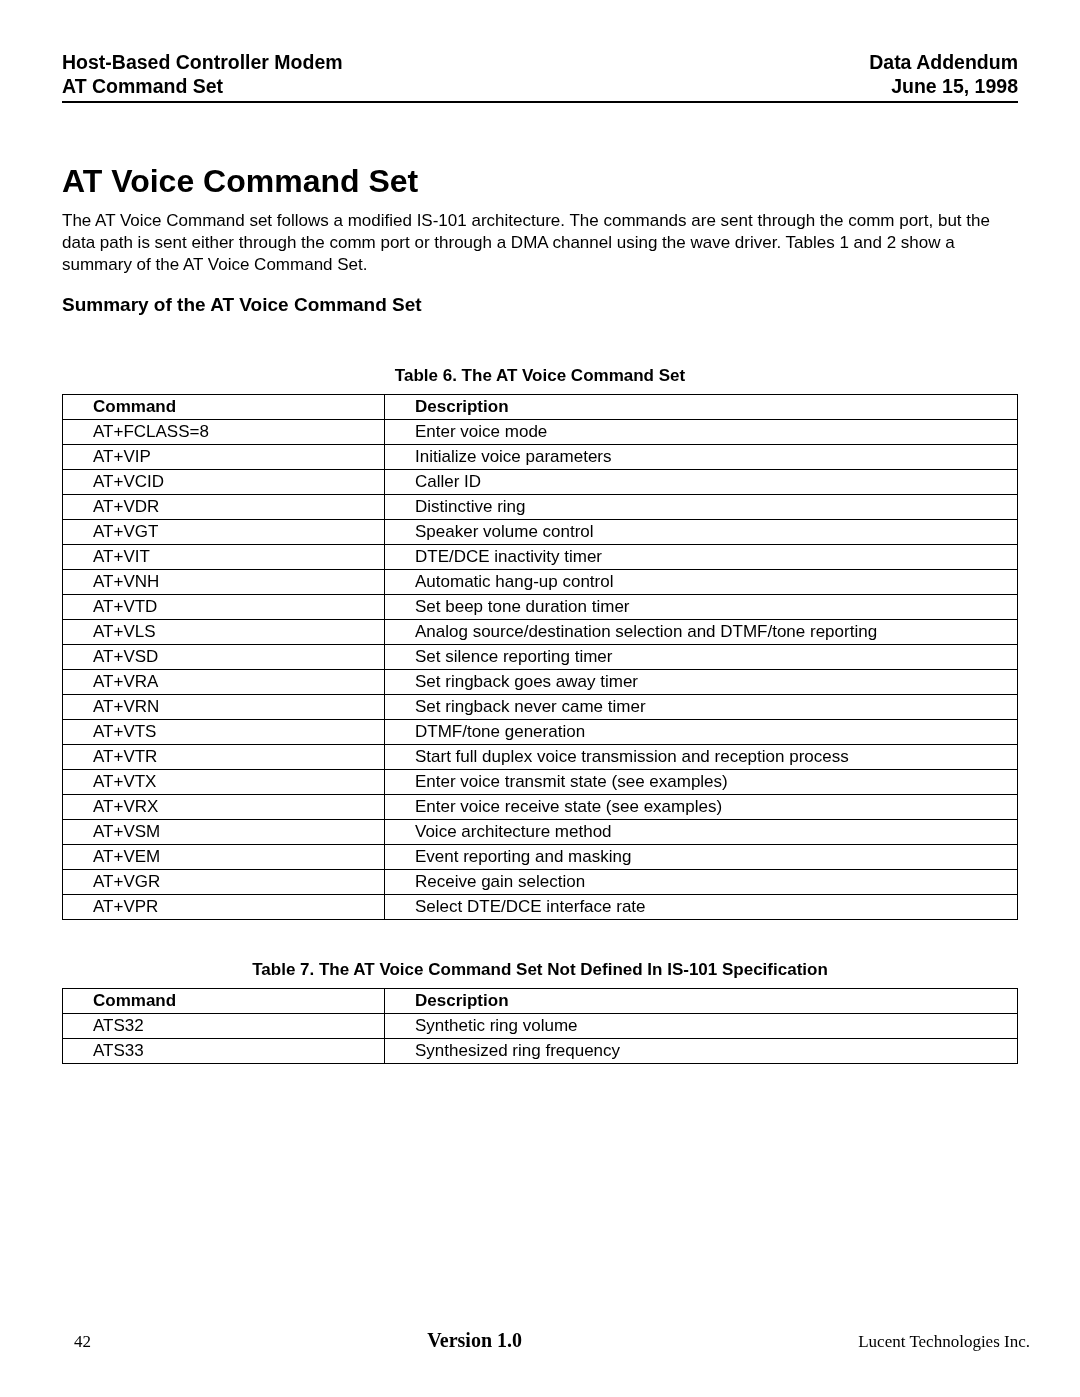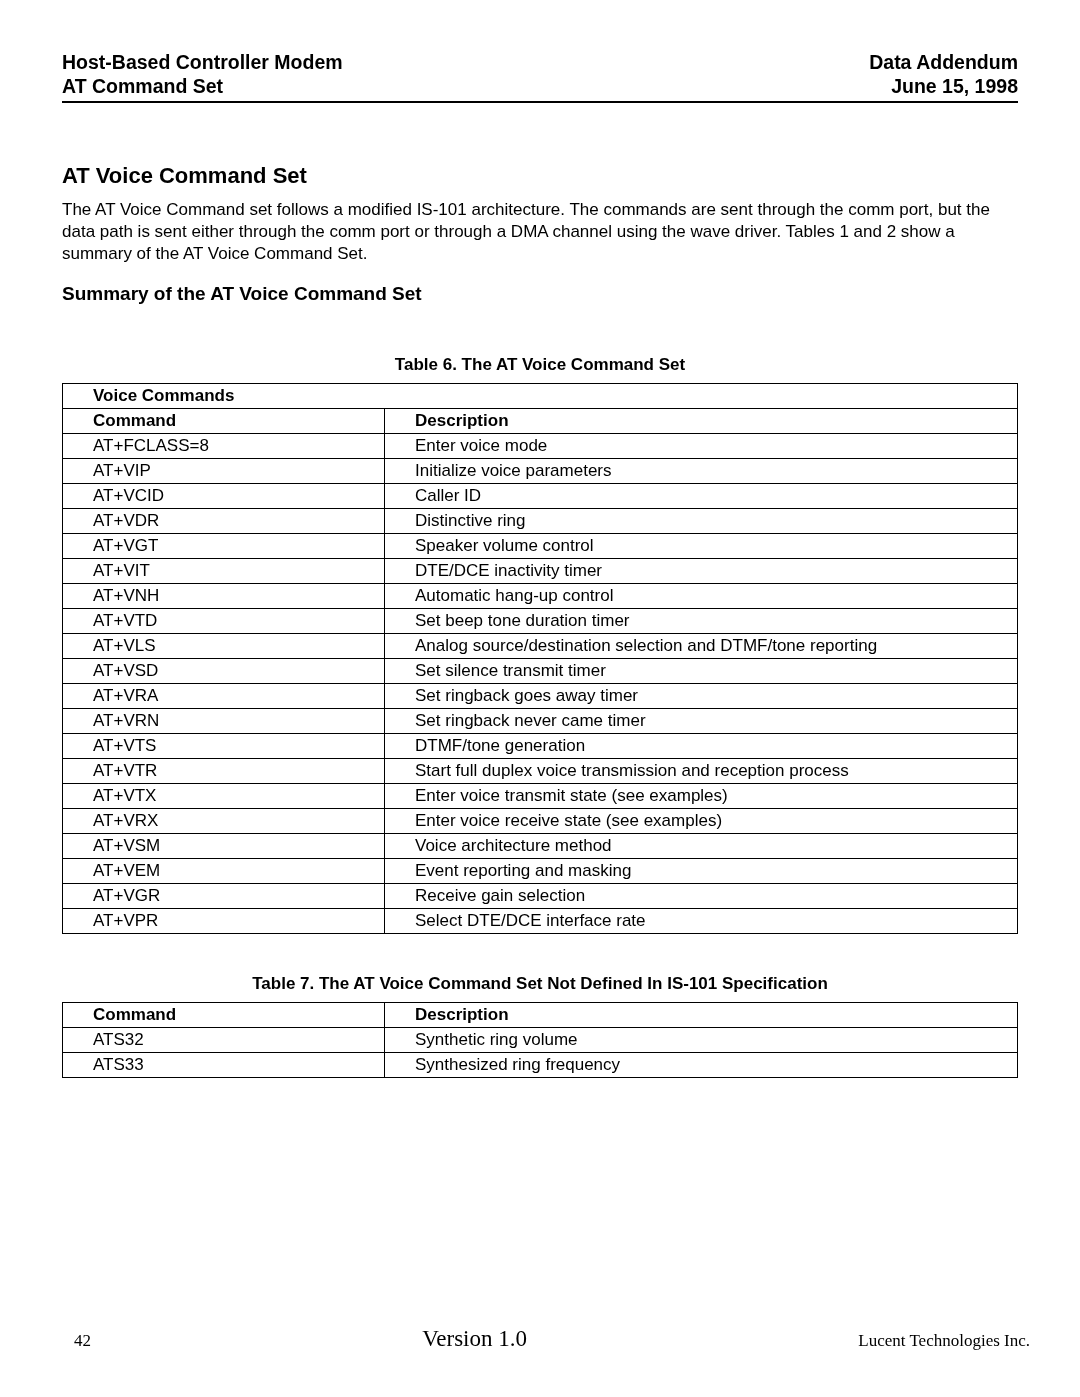--- a/index.html
+++ b/index.html
@@ -24,21 +24,21 @@
     padding-bottom: 2px;
     margin-bottom: 60px;
   }
   .header-left, .header-right {
     font-weight: bold;
     font-size: 19.5px;
     line-height: 1.25;
   }
   .header-right { text-align: right; }
   h1.section-title {
-    font-size: 22px;
+    font-size: 32px;
     font-weight: bold;
     margin: 0 0 10px 0;
   }
   .intro {
     font-size: 17px;
     line-height: 1.3;
     margin: 0 0 18px 0;
   }
   h2.sub-title {
     font-size: 19px;
@@ -84,21 +84,21 @@
     font-size: 16.5px;
   }
   .footer-inner {
     display: flex;
     justify-content: space-between;
     align-items: baseline;
     width: 100%;
     margin-left: 12px;
   }
   .footer-page { font-family: "Times New Roman", serif; font-size: 17px; }
-  .footer-version { font-family: "Times New Roman", serif; font-weight: normal; font-size: 23px; }
+  .footer-version { font-family: "Times New Roman", serif; font-weight: bold; font-size: 20px; }
   .footer-company { font-family: "Times New Roman", serif; font-size: 17px; }
 </style>
 </head>
 <body>
 
 <div class="page">
 
   <div class="header">
     <div class="header-left">
       <div>Host-Based Controller Modem</div>
@@ -112,23 +112,20 @@
 
   <h1 class="section-title">AT Voice Command Set</h1>
 
   <p class="intro">The AT Voice Command set follows a modified IS-101 architecture.  The commands are sent through the comm port, but the data path is sent either through the comm port or through a DMA channel using the wave driver.  Tables 1 and 2 show a summary of the AT Voice Command Set.</p>
 
   <h2 class="sub-title">Summary of the AT Voice Command Set</h2>
 
   <div class="table-caption">Table 6.  The AT Voice Command Set</div>
   <table class="cmd-table outer-border">
     <thead>
-      <tr class="title-row">
-        <th colspan="2">Voice Commands</th>
-      </tr>
       <tr class="head-row">
         <th class="col-cmd right-border">Command</th>
         <th>Description</th>
       </tr>
     </thead>
     <tbody id="table6-body">
         <tr>
           <td class="col-cmd right-border">AT+FCLASS=8</td>
           <td>Enter voice mode</td>
         </tr>
@@ -159,21 +156,21 @@
         <tr class="row-sep">
           <td class="col-cmd right-border">AT+VTD</td>
           <td>Set beep tone duration timer</td>
         </tr>
         <tr class="row-sep">
           <td class="col-cmd right-border">AT+VLS</td>
           <td>Analog source/destination selection and DTMF/tone reporting</td>
         </tr>
         <tr class="row-sep">
           <td class="col-cmd right-border">AT+VSD</td>
-          <td>Set silence transmit timer</td>
+          <td>Set silence reporting timer</td>
         </tr>
         <tr class="row-sep">
           <td class="col-cmd right-border">AT+VRA</td>
           <td>Set ringback goes away timer</td>
         </tr>
         <tr class="row-sep">
           <td class="col-cmd right-border">AT+VRN</td>
           <td>Set ringback never came timer</td>
         </tr>
         <tr class="row-sep">

